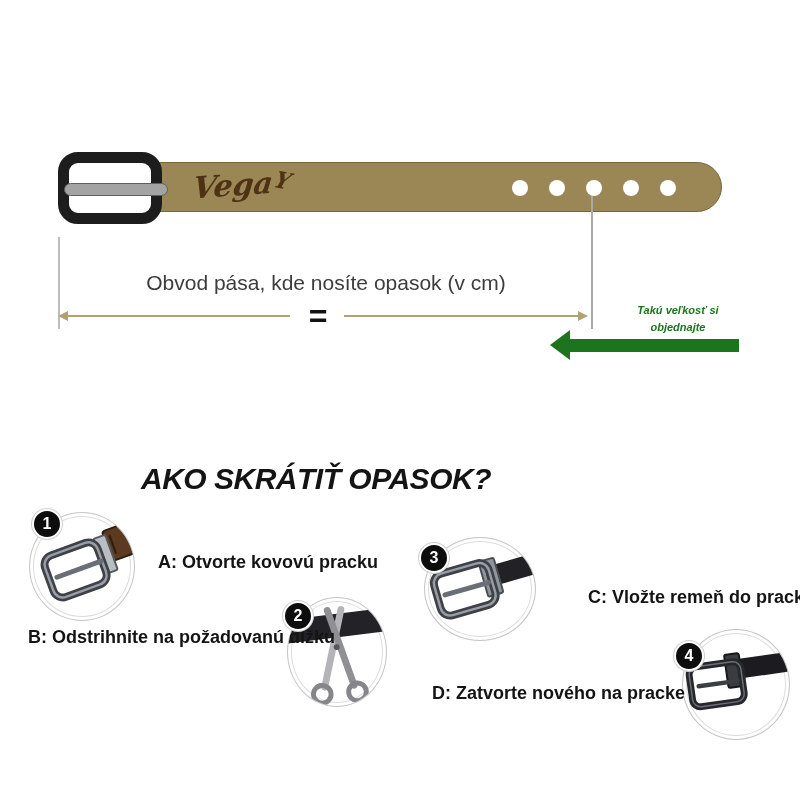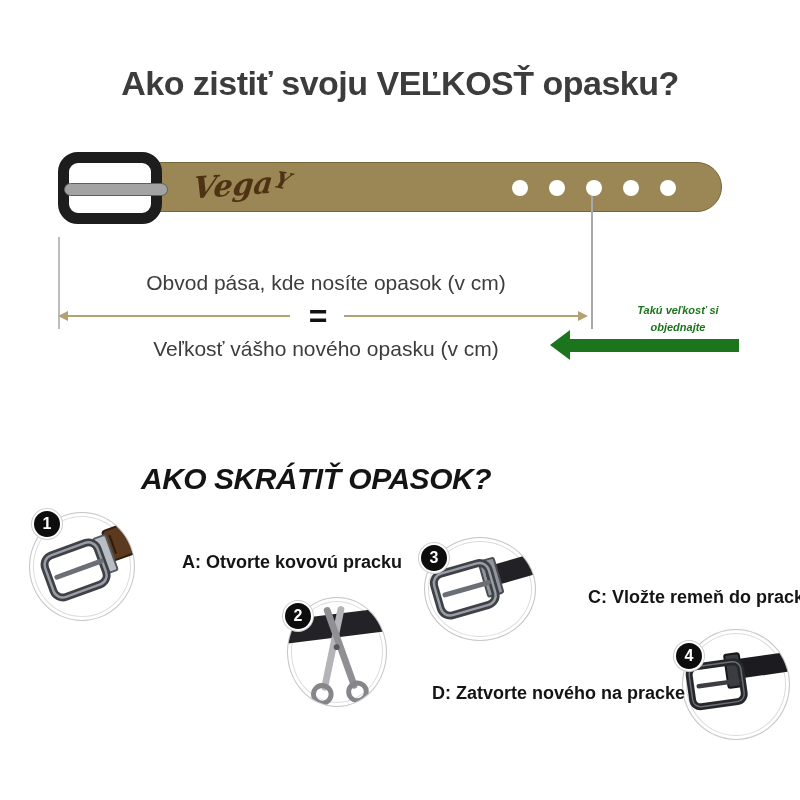--- a/index.html
+++ b/index.html
@@ -86,31 +86,30 @@
     border:2px solid #ffffff;box-sizing:content-box;box-shadow:0 0 0 1px #cfcfcf;
     font-size:16px;font-weight:700;text-align:center;line-height:26px;z-index:5;
   }
   .badge-1{left:32px;top:509px;}
   .badge-2{left:283px;top:601px;}
   .badge-3{left:419px;top:543px;}
   .badge-4{left:674px;top:641px;}
   .instruction{
     position:absolute;font-size:18px;font-weight:700;color:#141414;line-height:23px;white-space:nowrap;
   }
-  .instr-a{left:158px;top:551px;margin-left:24px;}
+  .instr-a{left:158px;top:551px;}
   .instr-b{left:28px;top:626px;}
   .instr-c{left:588px;top:586px;}
   .instr-d{left:432px;top:682px;}
 </style>
 </head>
 <body>
 
 <div class="canvas">
 
-  <div class="main-title">Ako zistiť svoju VEĽKOSŤ opasku?</div>
 
   <div class="strap">
     <div class="logo"><span>Vega</span><span class="flourish">Y</span></div>
     <div class="hole" style="left:355px;"></div>
     <div class="hole" style="left:392px;"></div>
     <div class="hole" style="left:429px;"></div>
     <div class="hole" style="left:466px;"></div>
     <div class="hole" style="left:503px;"></div>
   </div>
   <div class="buckle-frame"></div>
@@ -118,21 +117,20 @@
 
   <div class="vline-left"></div>
   <div class="vline-right"></div>
   <div class="mline seg-left"></div>
   <div class="mline seg-right"></div>
   <div class="arrowhead left"></div>
   <div class="arrowhead right"></div>
 
   <div class="measure-label top">Obvod pása, kde nosíte opasok (v cm)</div>
   <div class="equals">=</div>
-  <div class="measure-label bottom">Veľkosť vášho nového opasku (v cm)</div>
 
   <div class="order-note">Takú veľkosť si objednajte</div>
   <div class="order-arrow">
     <div class="tip"></div>
     <div class="shaft"></div>
   </div>
 
   <div class="shorten-title">AKO SKRÁTIŤ OPASOK?</div>
 
   <div class="step-circle circle-1">
@@ -156,20 +154,21 @@
       <g transform="rotate(-4 50 55)">
         <line x1="35" y1="90" x2="57" y2="12" stroke="#b4b4b8" stroke-width="7" stroke-linecap="round"></line>
         <line x1="65" y1="90" x2="43" y2="12" stroke="#8f8f94" stroke-width="7" stroke-linecap="round"></line>
         <circle cx="50" cy="50" r="3" fill="#55555a"></circle>
         <circle cx="32" cy="97" r="9" fill="none" stroke="#85858a" stroke-width="5"></circle>
         <circle cx="68" cy="97" r="9" fill="none" stroke="#85858a" stroke-width="5"></circle>
       </g>
     </svg>
   </div>
   <div class="badge badge-2">2</div>
+  <div class="instruction instr-b">B: Odstrihnite na požadovanú dĺžku</div>
 
   <div class="step-circle circle-3">
     <svg viewBox="0 0 112 104">
       <g transform="rotate(-16 56 52)">
         <rect x="62" y="32" width="70" height="21" fill="#212126"></rect>
         <rect x="62" y="25" width="16" height="37" rx="2" fill="#8f959c" stroke="#4a4e54" stroke-width="2"></rect>
         <rect x="66" y="40" width="7" height="12" fill="#7a2a1a"></rect>
         <rect x="12" y="26" width="58" height="44" rx="10" fill="none" stroke="#3f4147" stroke-width="8"></rect>
         <rect x="12" y="26" width="58" height="44" rx="10" fill="none" stroke="#989ea6" stroke-width="2.5"></rect>
         <line x1="20" y1="48" x2="66" y2="48" stroke="#6a6e75" stroke-width="5" stroke-linecap="round"></line>

